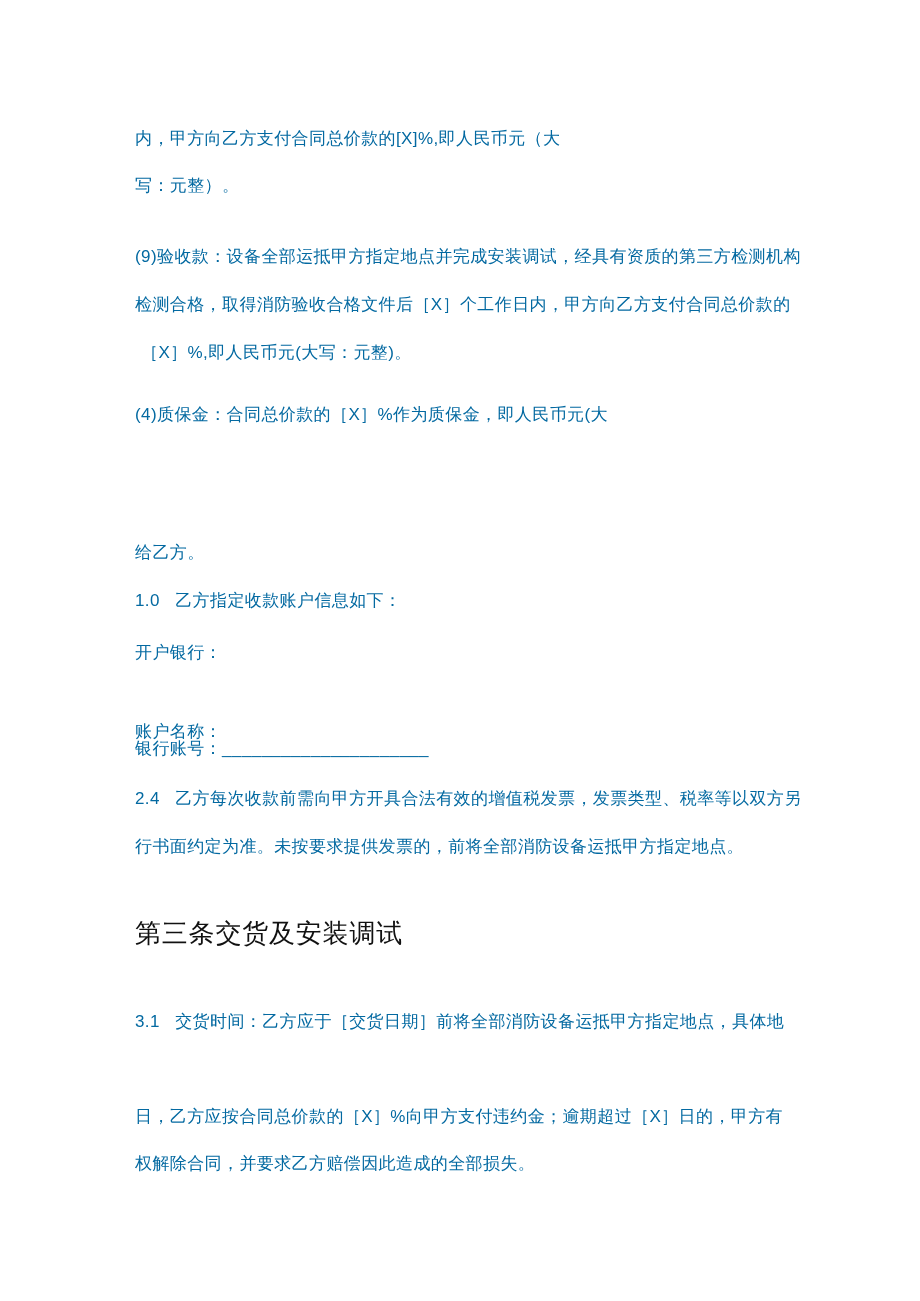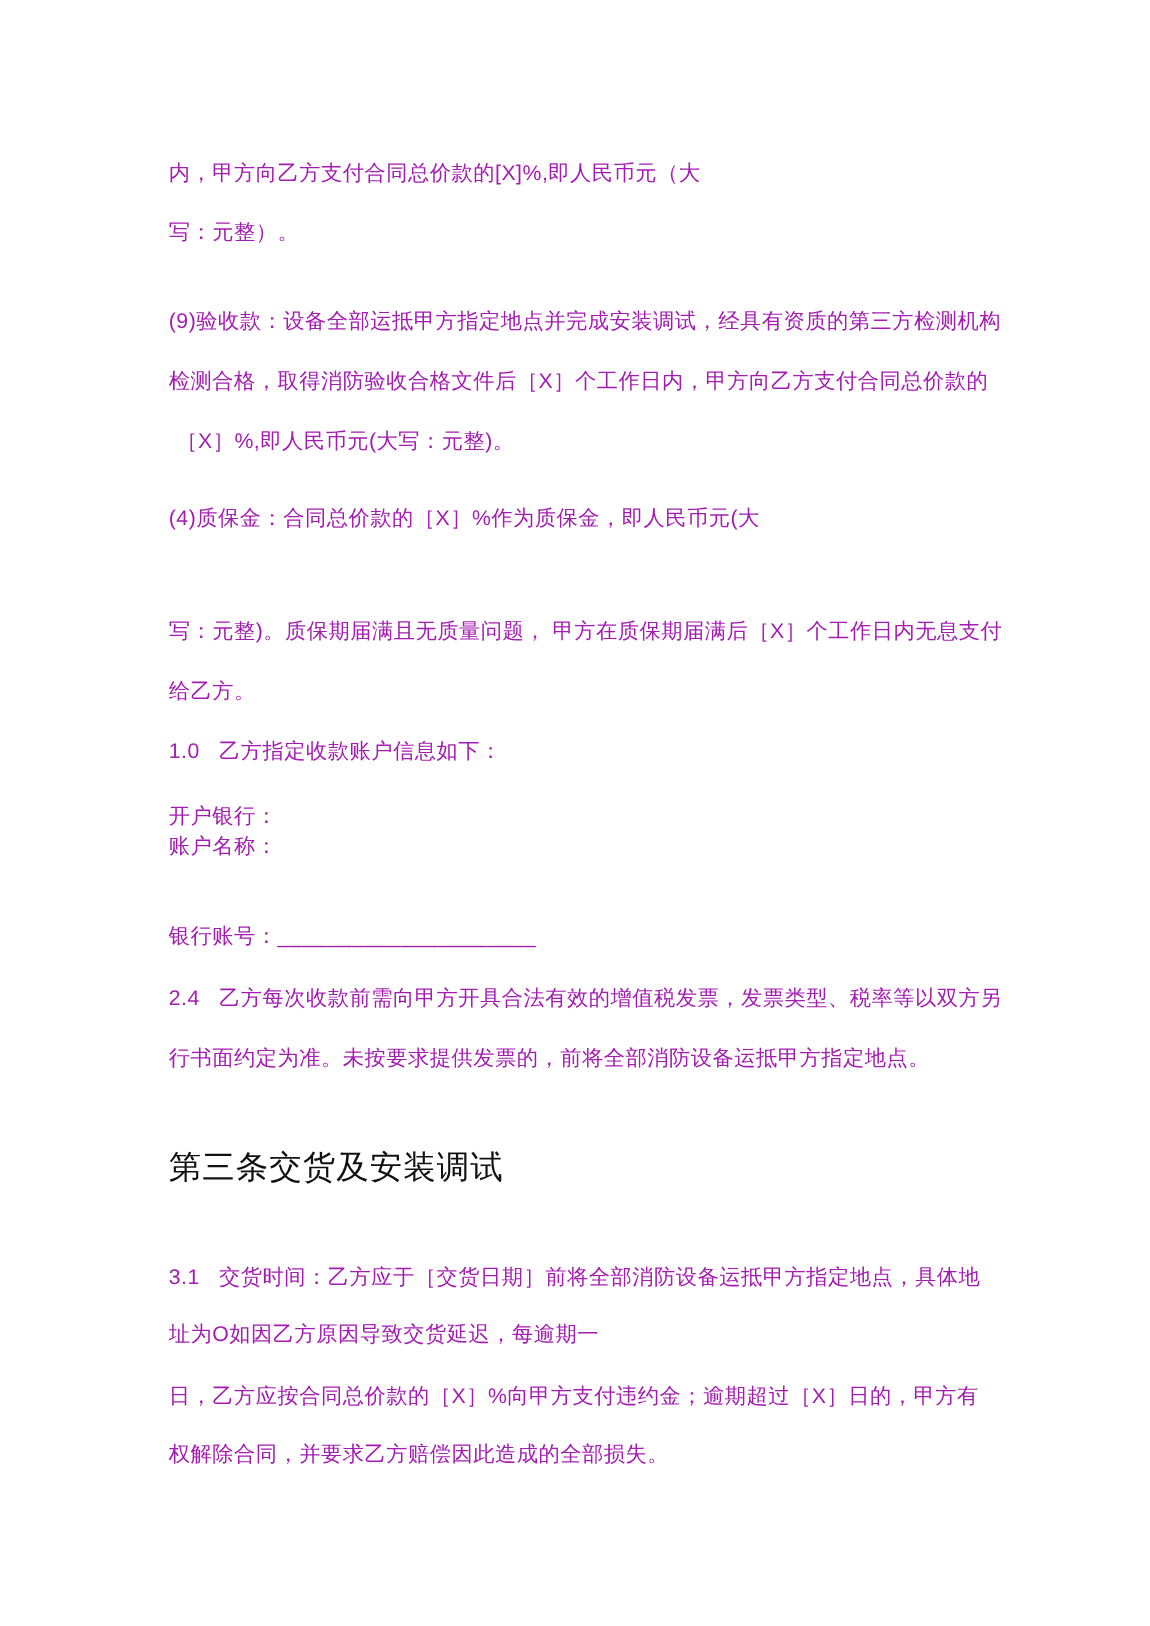--- a/index.html
+++ b/index.html
@@ -16,21 +16,21 @@
     color: #1f1f1f;
     overflow: hidden;
   }
   .line {
     position: absolute;
     left: 135px;
     font-size: 17px;
     line-height: 22px;
     white-space: pre;
     letter-spacing: 0.4px;
-    color: #a21caf;
+    color: #0369a1;
   }
   .line.indent {
     left: 141px;
   }
   .heading {
     position: absolute;
     left: 135px;
     font-size: 26px;
     line-height: 30px;
     font-weight: 400;
@@ -46,32 +46,30 @@
 
   <div class="line" style="top:128px">内，甲方向乙方支付合同总价款的[X]%,即人民币元（大</div>
   <div class="line" style="top:175px">写：元整）。</div>
 
   <div class="line" style="top:246px">(9)验收款：设备全部运抵甲方指定地点并完成安装调试，经具有资质的第三方检测机构</div>
   <div class="line" style="top:294px">检测合格，取得消防验收合格文件后［X］个工作日内，甲方向乙方支付合同总价款的</div>
   <div class="line indent" style="top:342px">［X］%,即人民币元(大写：元整)。</div>
 
   <div class="line" style="top:404px">(4)质保金：合同总价款的［X］%作为质保金，即人民币元(大</div>
 
-  <div class="line" style="top:494px">写：元整)。质保期届满且无质量问题， 甲方在质保期届满后［X］个工作日内无息支付</div>
   <div class="line" style="top:542px">给乙方。</div>
 
   <div class="line" style="top:590px">1.0   乙方指定收款账户信息如下：</div>
 
   <div class="line" style="top:642px">开户银行：</div>
-  <div class="line" style="top:666px">账户名称：</div>
+  <div class="line" style="top:721px">账户名称：</div>
   <div class="line" style="top:738px">银行账号：_____________________</div>
 
   <div class="line" style="top:788px">2.4   乙方每次收款前需向甲方开具合法有效的增值税发票，发票类型、税率等以双方另</div>
   <div class="line" style="top:836px">行书面约定为准。未按要求提供发票的，前将全部消防设备运抵甲方指定地点。</div>
 
   <div class="heading" style="top:918px">第三条交货及安装调试</div>
 
   <div class="line" style="top:1011px">3.1   交货时间：乙方应于［交货日期］前将全部消防设备运抵甲方指定地点，具体地</div>
-  <div class="line" style="top:1057px">址为O如因乙方原因导致交货延迟，每逾期一</div>
   <div class="line" style="top:1106px">日，乙方应按合同总价款的［X］%向甲方支付违约金；逾期超过［X］日的，甲方有</div>
   <div class="line" style="top:1153px">权解除合同，并要求乙方赔偿因此造成的全部损失。</div>
 
 </div>
 
 </body></html>

